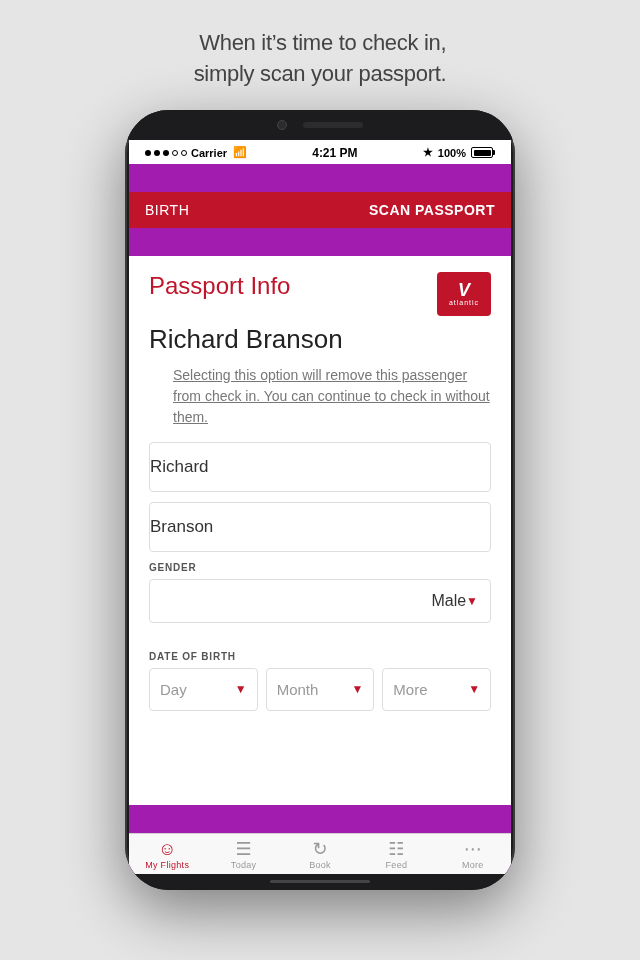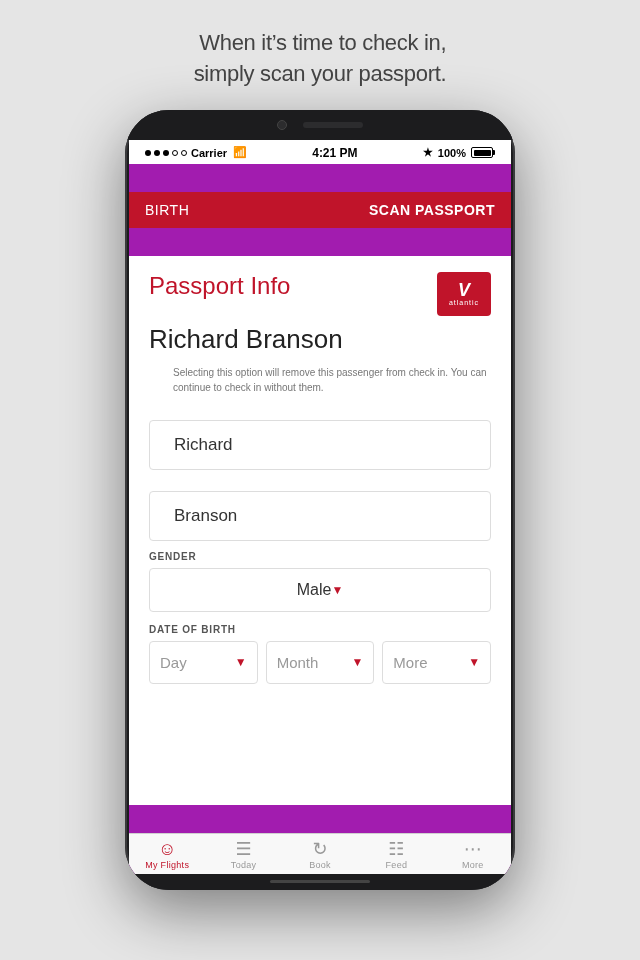--- a/index.html
+++ b/index.html
@@ -228,60 +228,60 @@
       background: #fff;
     }
     .checkbox-label {
       font-size: 10px;
       font-weight: 700;
       color: #333;
       letter-spacing: 0.3px;
       text-transform: uppercase;
     }
     .checkbox-sub {
-      font-size: 10px;
+      font-size: 14px;
       color: #777;
       line-height: 1.5;
       margin-left: 24px;
       margin-bottom: 14px;
+      text-decoration: underline;
     }
     
     .input-field {
       width: 100%;
       border: 1px solid #ddd;
       border-radius: 4px;
-      padding: 14px 24px;
+      padding: 14px 0;
       font-size: 17px;
       color: #333;
       margin-bottom: 10px;
       outline: none;
       font-family: inherit;
       font-weight: 300;
-      margin-top: 11px;
     }
     
     .field-label {
       font-size: 10px;
       font-weight: 700;
       color: #555;
       letter-spacing: 0.8px;
       text-transform: uppercase;
       margin-bottom: 6px;
     }
     .dropdown {
       width: 100%;
       border: 1px solid #ddd;
       border-radius: 4px;
       padding: 12px 12px;
       font-size: 16px;
       color: #333;
-      margin-bottom: 12px;
-      display: flex;
-      align-items: center;
-      justify-content: center;
+      margin-bottom: 28px;
+      display: flex;
+      align-items: center;
+      justify-content: flex-end;
       cursor: pointer;
       font-weight: 300;
     }
     .dropdown-arrow {
       color: #c0142a;
       font-size: 12px;
     }
     
     .dob-row {
       display: flex;

